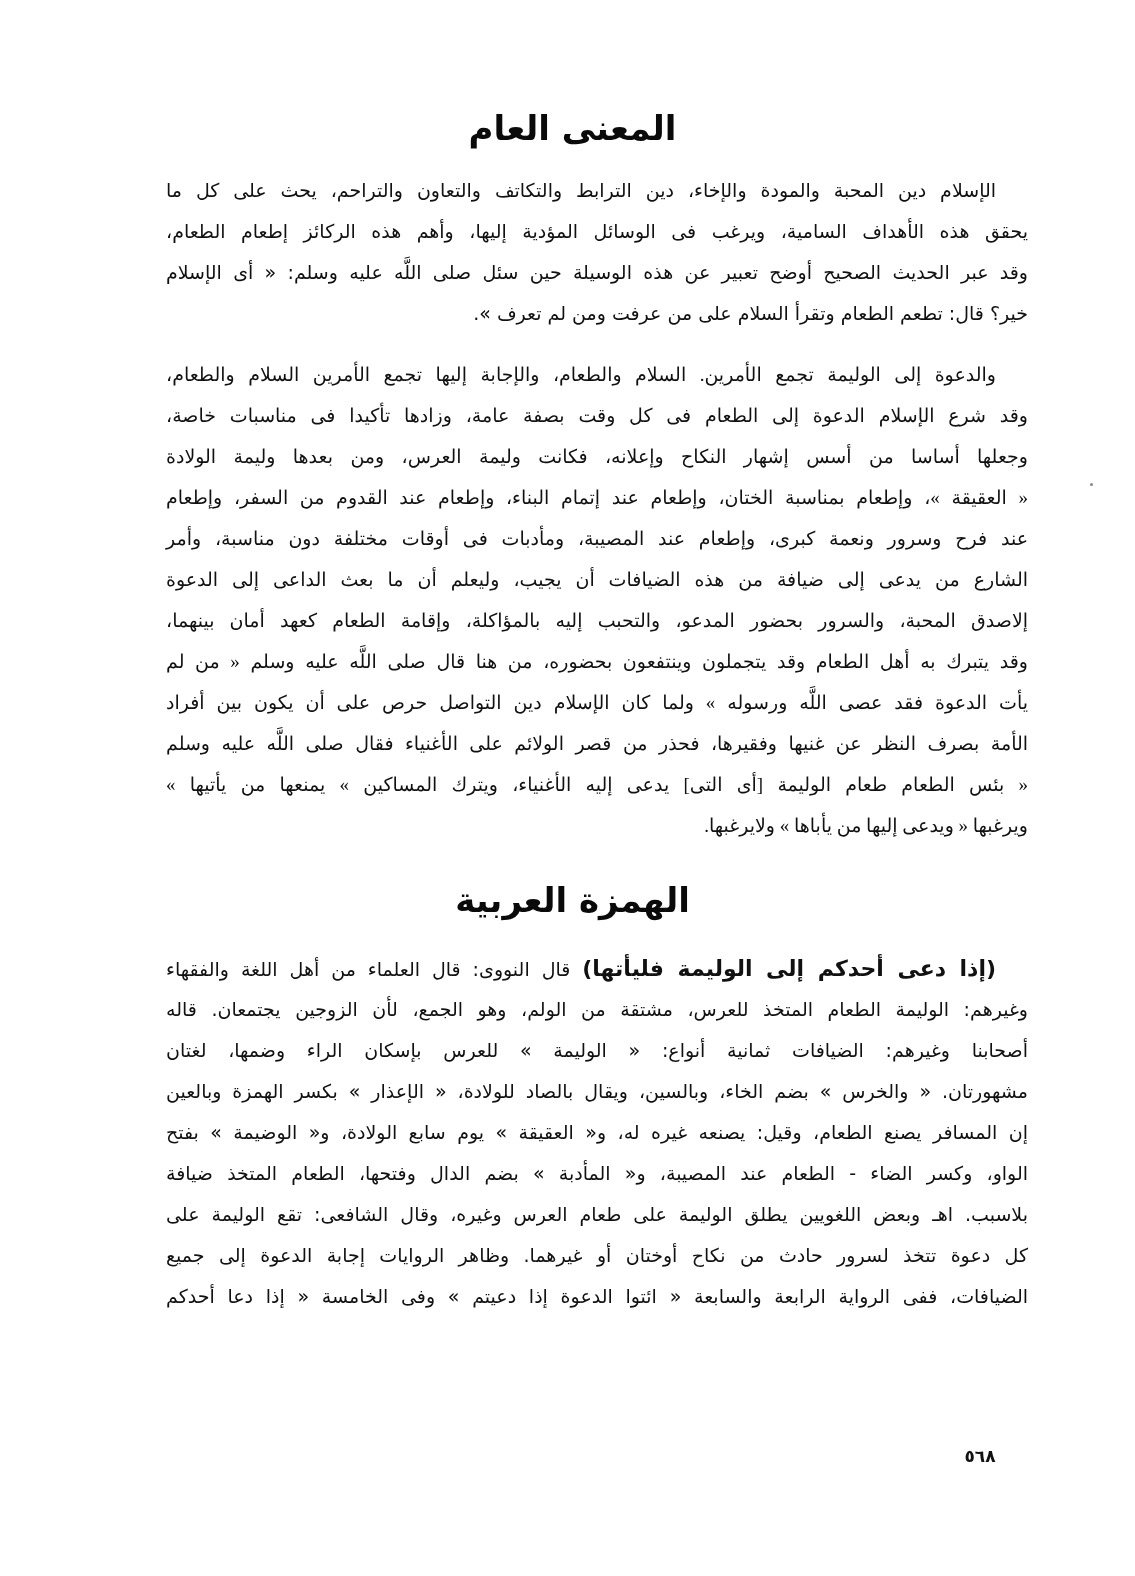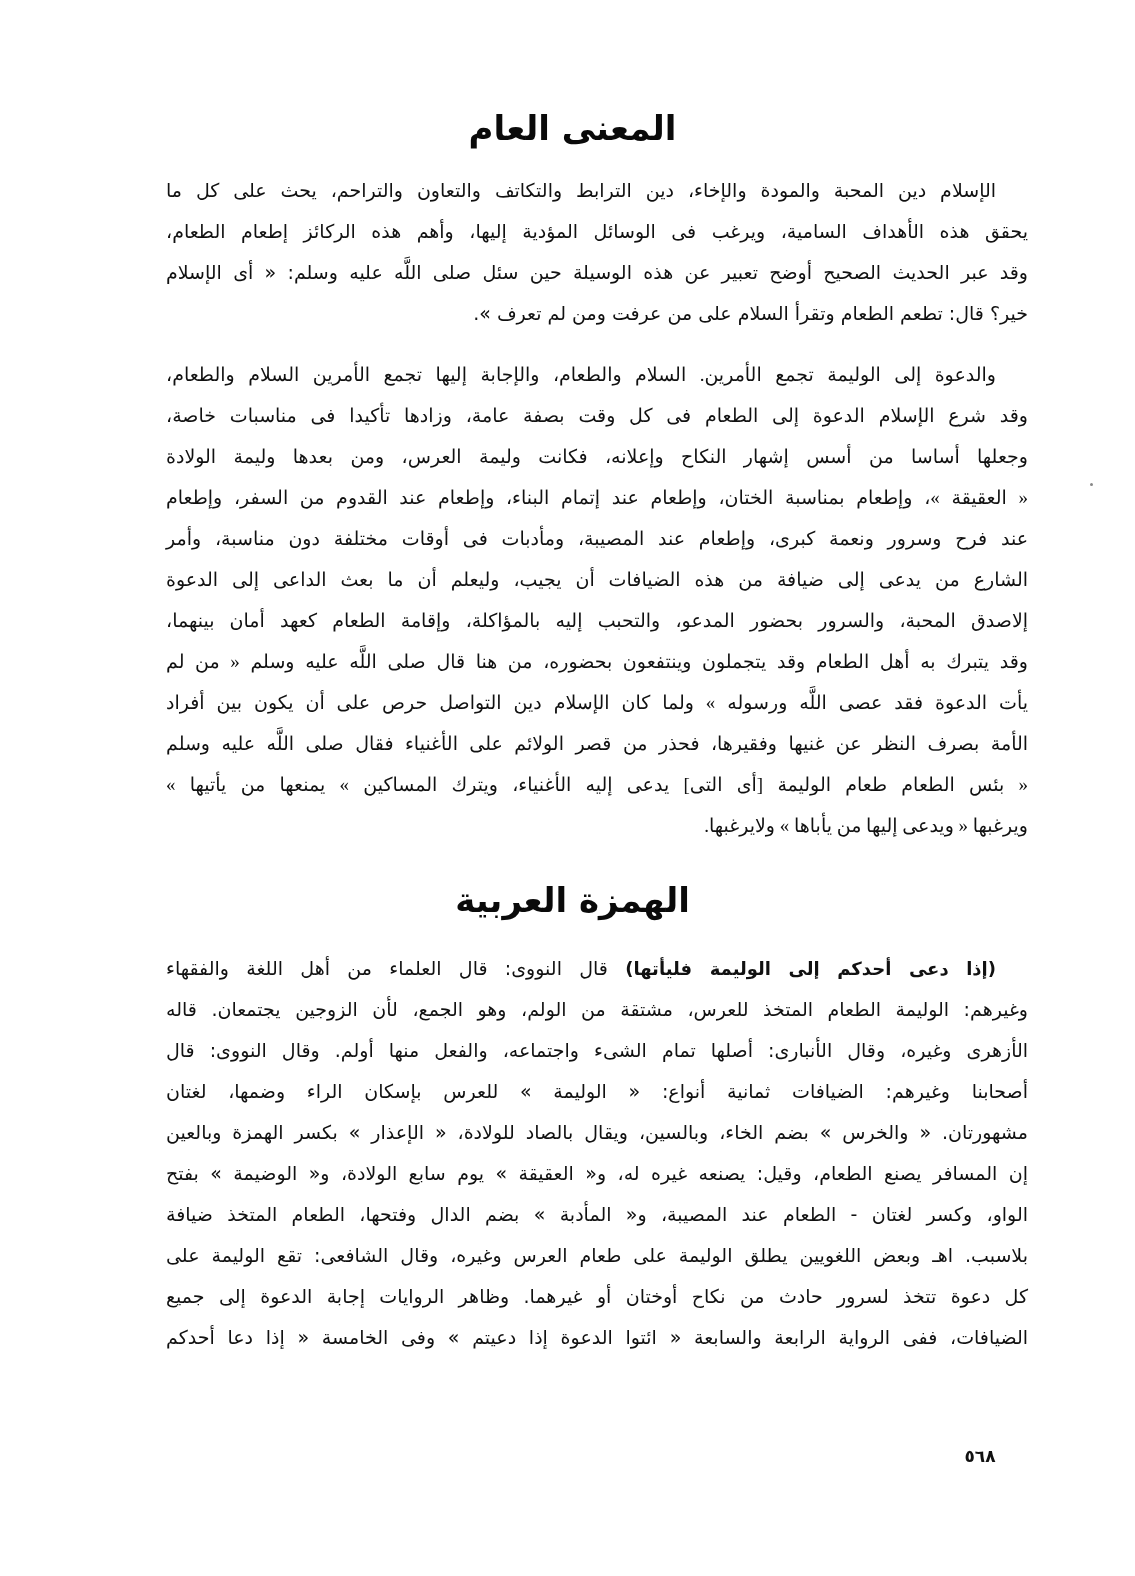--- a/index.html
+++ b/index.html
@@ -49,21 +49,21 @@
       white-space: nowrap;
       text-align: justify;
       text-align-last: justify;
       letter-spacing: -0.3px;
       overflow: visible;
     }
     .line.first { padding-right: 32px; }
     .line.last { text-align-last: right; }
     .line .lead-bold {
       font-weight: bold;
-      font-size: 18px;
+      font-size: 22px;
     }
     .block-1 { top: 170px; }
     .block-2 { top: 354px; font-family: Liberation Serif, serif; }
     .block-3 { top: 948px; }
     .page-number {
       position: absolute;
       left: 940px;
       top: 1444px;
       width: 70px;
       text-align: center;
@@ -107,25 +107,24 @@
     <span class="line">الأمة بصرف النظر عن غنيها وفقيرها، فحذر من قصر الولائم على الأغنياء فقال صلى اللَّه عليه وسلم</span>
     <span class="line">« بئس الطعام طعام الوليمة [أى التى] يدعى إليه الأغنياء، ويترك المساكين » يمنعها من يأتيها »</span>
     <span class="line last">ويرغبها « ويدعى إليها من يأباها » ولايرغبها.</span>
   </div>
 
   <h2 class="heading h2">الهمزة العربية</h2>
 
   <div class="text-block block-3">
     <span class="line first"><span class="lead-bold">(إذا دعى أحدكم إلى الوليمة فليأتها)</span><span> قال النووى: قال العلماء من أهل اللغة والفقهاء</span></span>
     <span class="line">وغيرهم: الوليمة الطعام المتخذ للعرس، مشتقة من الولم، وهو الجمع، لأن الزوجين يجتمعان. قاله</span>
-    <span class="line">الأزهرى وغيره، وقال الأنبارى: أصلها تمام الشىء واجتماعه، والفعل منها أولم. وقال النووى: قال</span>
     <span class="line">أصحابنا وغيرهم: الضيافات ثمانية أنواع: « الوليمة » للعرس بإسكان الراء وضمها، لغتان</span>
     <span class="line">مشهورتان. « والخرس » بضم الخاء، وبالسين، ويقال بالصاد للولادة، « الإعذار » بكسر الهمزة وبالعين</span>
     <span class="line">إن المسافر يصنع الطعام، وقيل: يصنعه غيره له، و« العقيقة » يوم سابع الولادة، و« الوضيمة » بفتح</span>
-    <span class="line">الواو، وكسر لغتان - الطعام عند المصيبة، و« المأدبة » بضم الدال وفتحها، الطعام المتخذ ضيافة</span>
+    <span class="line">الواو، وكسر الضاء - الطعام عند المصيبة، و« المأدبة » بضم الدال وفتحها، الطعام المتخذ ضيافة</span>
     <span class="line">بلاسبب. اهـ وبعض اللغويين يطلق الوليمة على طعام العرس وغيره، وقال الشافعى: تقع الوليمة على</span>
     <span class="line">كل دعوة تتخذ لسرور حادث من نكاح أوختان أو غيرهما. وظاهر الروايات إجابة الدعوة إلى جميع</span>
     <span class="line">الضيافات، ففى الرواية الرابعة والسابعة « ائتوا الدعوة إذا دعيتم » وفى الخامسة « إذا دعا أحدكم</span>
   </div>
 
   <div class="page-number">٥٦٨</div>
 
   <span class="speck" style="left:1085px; top:483px;"></span>
 </div>
 

